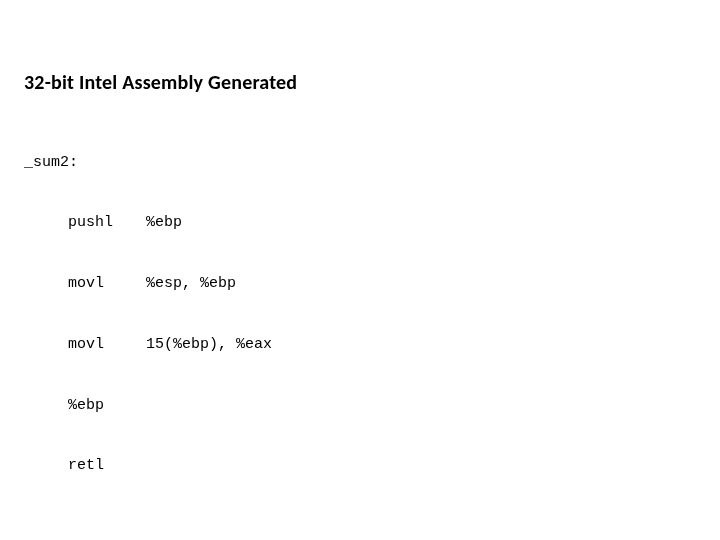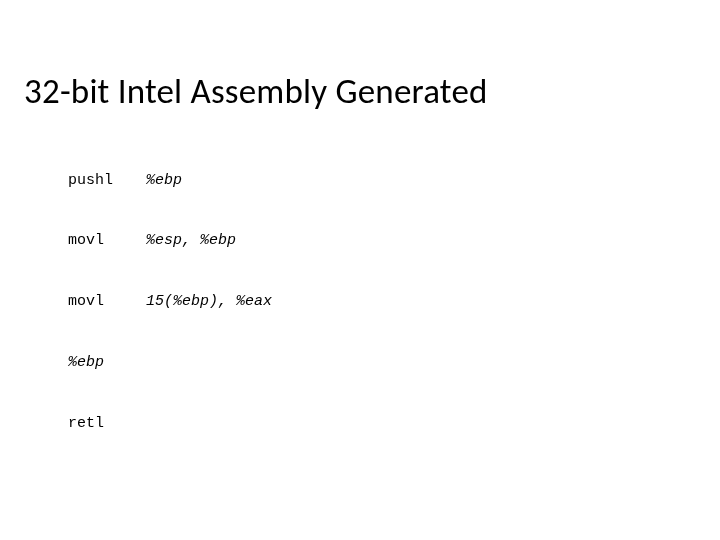--- a/index.html
+++ b/index.html
@@ -9,22 +9,22 @@
     height: 540px;
     background: #fff;
     font-family: Calibri, Arial, sans-serif;
     color: #000;
     box-sizing: border-box;
   }
   .slide {
     padding: 70px 24px 24px 24px;
   }
   .title {
-    font-size: 35px;
-    font-weight: 400;
+    font-size: 20px;
+    font-weight: 700;
     margin: 0 0 18px 0;
     letter-spacing: 0.2px;
   }
   .code-block {
     font-family: Consolas, "Courier New", monospace;
     font-size: 15px;
     line-height: 1.35;
     white-space: pre;
     margin-bottom: 22px;
   }
@@ -37,30 +37,30 @@
   .indent {
     width: 44px;
     flex: 0 0 44px;
   }
   .op {
     width: 78px;
     flex: 0 0 78px;
   }
   .arg {
     flex: 1 1 auto;
-    font-style: italic;
   }
 </style>
 </head>
 <body>
 
 <div class="slide">
   <h1 class="title">32-bit Intel Assembly Generated</h1>
 
   <div class="code-block">
+    <span class="label">_sum2:</span>
     <div class="row"><span class="indent"></span><span class="op">pushl</span><span class="arg">%ebp</span></div>
     <div class="row"><span class="indent"></span><span class="op">movl</span><span class="arg">%esp, %ebp</span></div>
     <div class="row"><span class="indent"></span><span class="op">movl</span><span class="arg">15(%ebp), %eax</span></div>
     <div class="row"><span class="indent"></span><span class="arg">%ebp</span></div>
     <div class="row"><span class="indent"></span><span class="op">retl</span><span class="arg"></span></div>
   </div>
 
 </div>
 
 </body></html>

